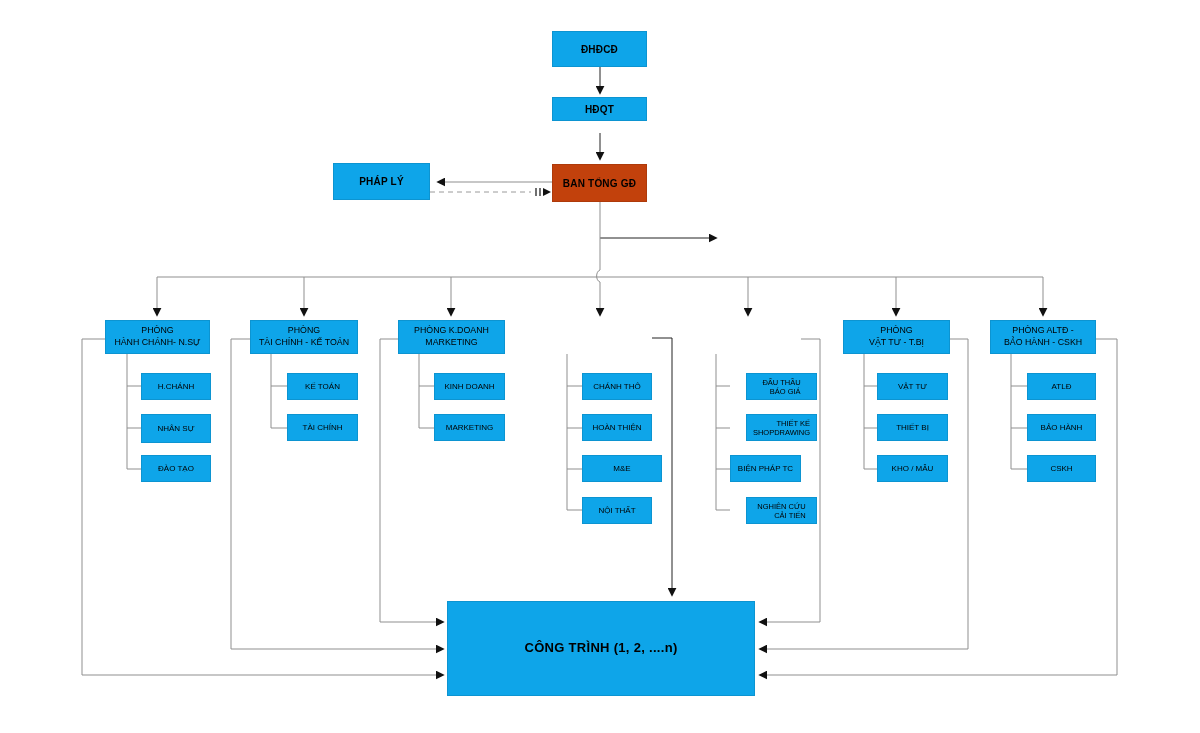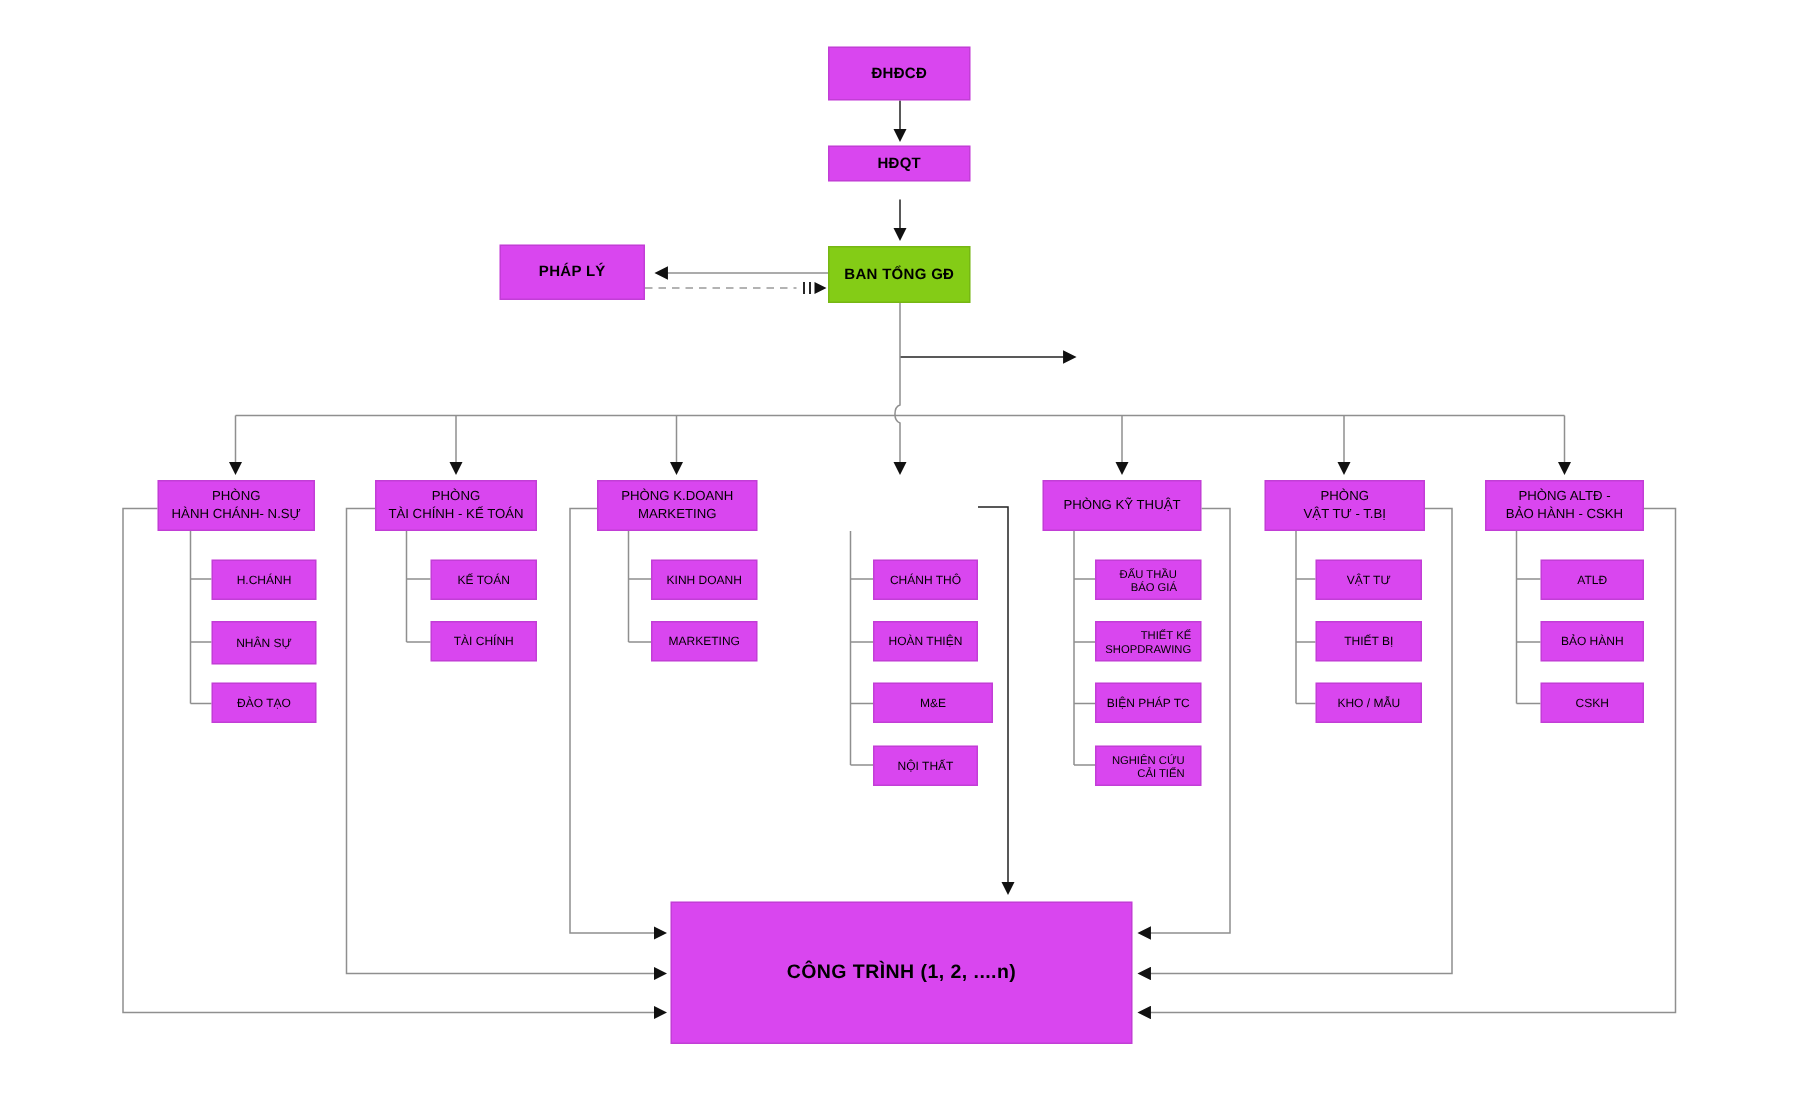--- a/index.html
+++ b/index.html
@@ -7,34 +7,34 @@
     position:relative;
     width:1200px;height:733px;
     background:#ffffff;
     font-family:"Liberation Sans","DejaVu Sans",sans-serif;
     color:#000;
     overflow:hidden;
   }
   .wires{position:absolute;left:0;top:0;width:1200px;height:733px;}
   .node{
     position:absolute;
-    background:#d946ef;
+    background:#0ea5e9;
     border:1px solid rgba(0,0,0,0.10);
     box-sizing:border-box;
     display:flex;align-items:center;justify-content:center;
     text-align:center;
     white-space:pre-line;
     font-size:9px;line-height:1.3;
     color:#000;
   }
   .exec{font-weight:bold;font-size:10px;letter-spacing:.2px;}
-  .red{background:#84cc16;}
+  .red{background:#c2410c;}
   .dept{font-size:8.8px;line-height:1.35;}
   .sub{font-size:8px;line-height:1.2;text-align:right;}
-  .sub2{font-size:7.5px;}
+  .sub2{font-size:7.5px;margin-left:16px;}
   .projects{font-weight:bold;font-size:13px;letter-spacing:.3px;}
   .gd{font-size:9.5px;}
 </style>
 </head>
 <body>
 
 <div class="canvas">
 
   <svg class="wires" width="1200" height="733" viewBox="0 0 1200 733" xmlns="http://www.w3.org/2000/svg">
     <defs>
@@ -93,21 +93,20 @@
   <div class="node exec" style="left:552px;top:97px;width:95px;height:24px">HĐQT</div>
   <div class="node exec red" style="left:552px;top:164px;width:95px;height:38px">BAN TỔNG GĐ</div>
   <div class="node exec" style="left:333px;top:163px;width:97px;height:37px">PHÁP LÝ</div>
 
   <div class="node dept" style="left:105px;top:320px;width:105px;height:34px">PHÒNG
 HÀNH CHÁNH- N.SỰ</div>
   <div class="node dept" style="left:250px;top:320px;width:108px;height:34px">PHÒNG
 TÀI CHÍNH - KẾ TOÁN</div>
   <div class="node dept" style="left:398px;top:320px;width:107px;height:34px">PHÒNG K.DOANH
 MARKETING</div>
-  <div class="node dept" style="left:695px;top:320px;width:106px;height:34px">PHÒNG KỸ THUẬT</div>
   <div class="node dept" style="left:843px;top:320px;width:107px;height:34px">PHÒNG
 VẬT TƯ - T.BỊ</div>
   <div class="node dept" style="left:990px;top:320px;width:106px;height:34px">PHÒNG ALTĐ -
 BẢO HÀNH - CSKH</div>
 
   <div class="node sub" style="left:141px;top:373px;width:70px;height:27px">H.CHÁNH</div>
   <div class="node sub" style="left:141px;top:414px;width:70px;height:29px">NHÂN SỰ</div>
   <div class="node sub" style="left:141px;top:455px;width:70px;height:27px">ĐÀO TẠO</div>
 
   <div class="node sub" style="left:287px;top:373px;width:71px;height:27px">KẾ TOÁN</div>

